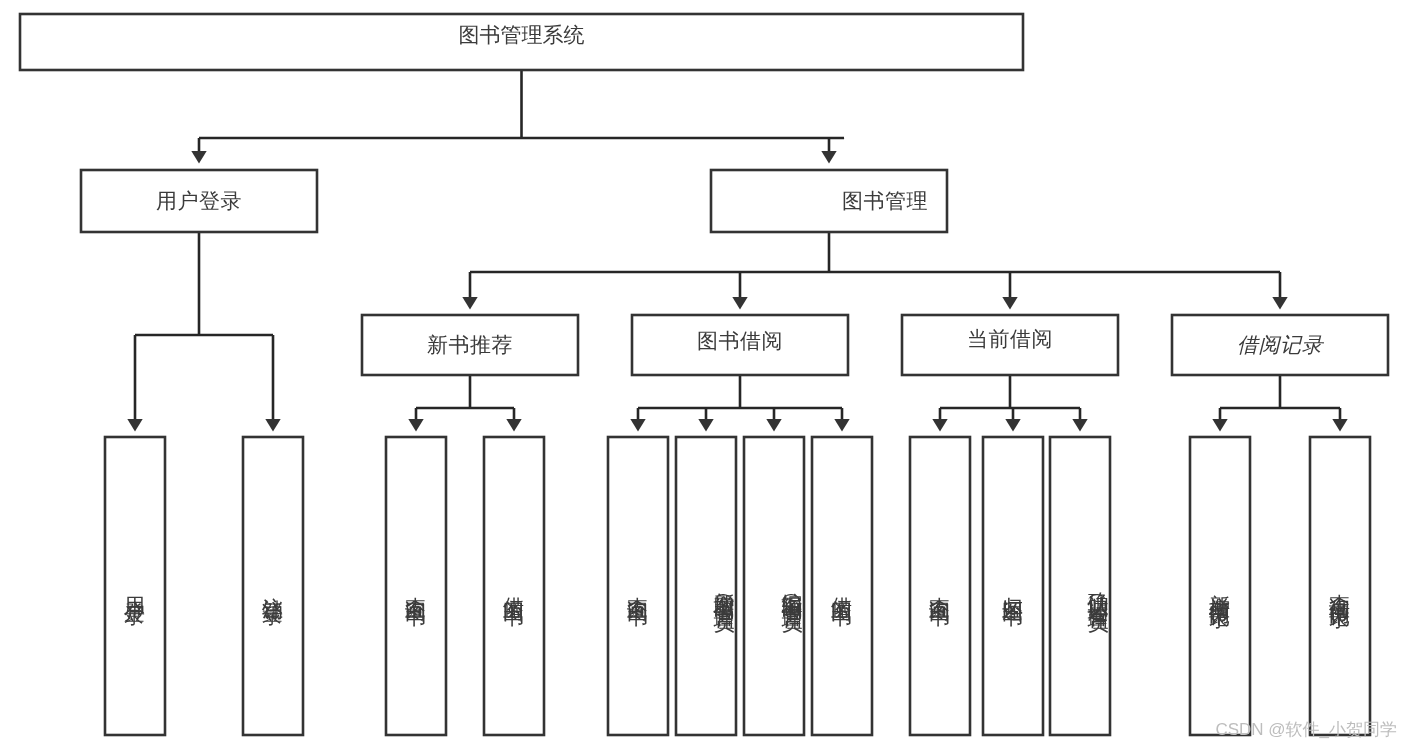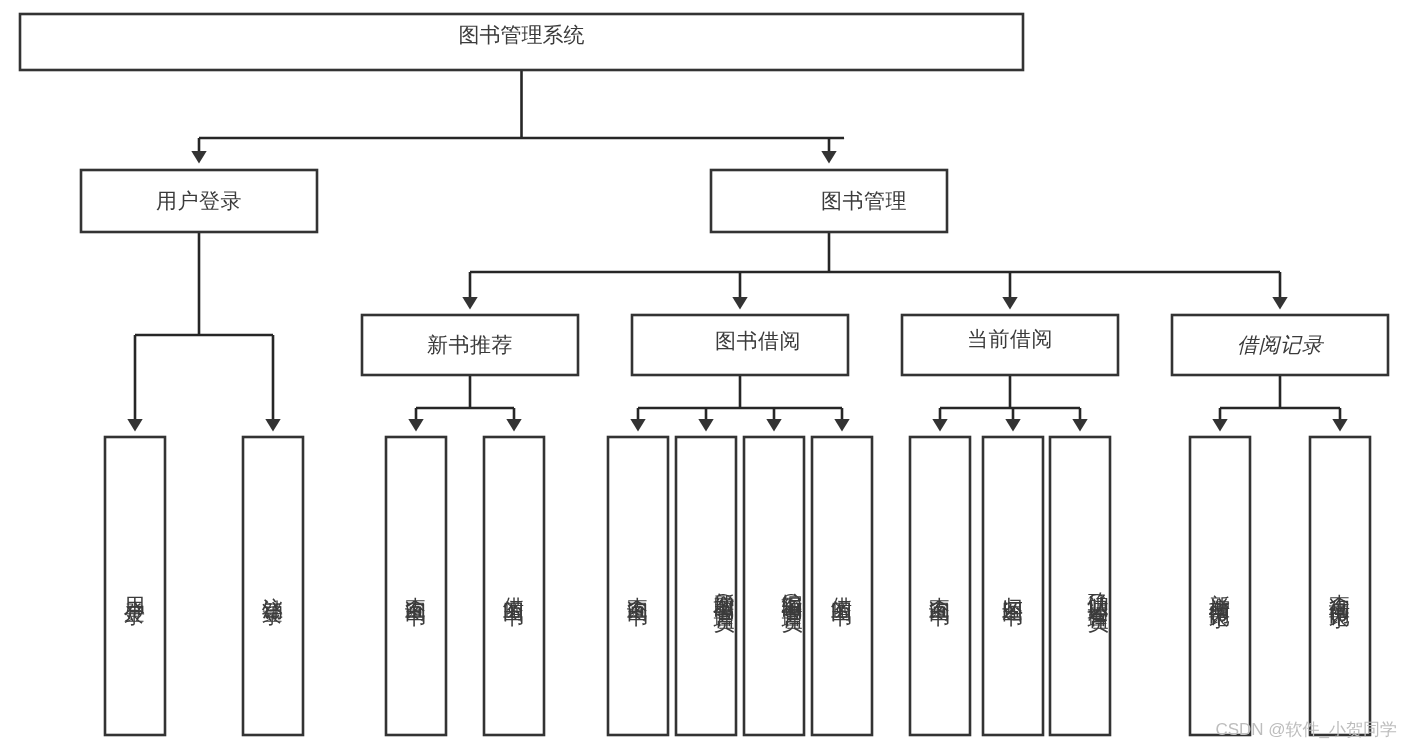--- a/index.html
+++ b/index.html
@@ -175,24 +175,24 @@
     <rect class="node-box" x="910" y="437" width="60" height="298"></rect>
     <rect class="node-box" x="983" y="437" width="60" height="298"></rect>
     <rect class="node-box" x="1050" y="437" width="60" height="298"></rect>
     <rect class="node-box" x="1190" y="437" width="60" height="298"></rect>
     <rect class="node-box" x="1310" y="437" width="60" height="298"></rect>
   </svg>
 
   <div class="node-label label-root" style="left:20px;top:14px;width:1003px;height:41px;">图书管理系统</div>
 
   <div class="node-label label-h" style="left:81px;top:170px;width:236px;height:62px;">用户登录</div>
-  <div class="node-label label-h" style="left:711px;top:170px;width:236px;height:62px;padding-left:35px;">图书管理</div>
+  <div class="node-label label-h" style="left:732px;top:170px;width:236px;height:62px;padding-left:35px;">图书管理</div>
 
   <div class="node-label label-h" style="left:362px;top:315px;width:216px;height:60px;">新书推荐</div>
-  <div class="node-label label-h" style="left:632px;top:315px;width:216px;height:52px;padding-left:18px;">图书借阅</div>
+  <div class="node-label label-h" style="left:632px;top:315px;width:216px;height:52px;">图书借阅</div>
   <div class="node-label label-h" style="left:902px;top:315px;width:216px;height:48px;">当前借阅</div>
   <div class="node-label label-h" style="left:1172px;top:315px;width:216px;height:60px;font-style:italic;">借阅记录</div>
 
   <div class="node-label label-v label-v-center" style="left:105px;top:437px;width:60px;height:298px;">用户登录</div>
   <div class="node-label label-v label-v-center" style="left:243px;top:437px;width:60px;height:298px;">注销登录</div>
   <div class="node-label label-v label-v-center" style="left:386px;top:437px;width:60px;height:298px;">查询图书</div>
   <div class="node-label label-v label-v-center" style="left:484px;top:437px;width:60px;height:298px;">借阅图书</div>
   <div class="node-label label-v label-v-center" style="left:608px;top:437px;width:60px;height:298px;">查询图书</div>
   <div class="node-label label-v" style="left:676px;top:437px;width:60px;height:298px;">新增图书（管理员）</div>
   <div class="node-label label-v" style="left:744px;top:437px;width:60px;height:298px;">编辑图书（管理员）</div>

